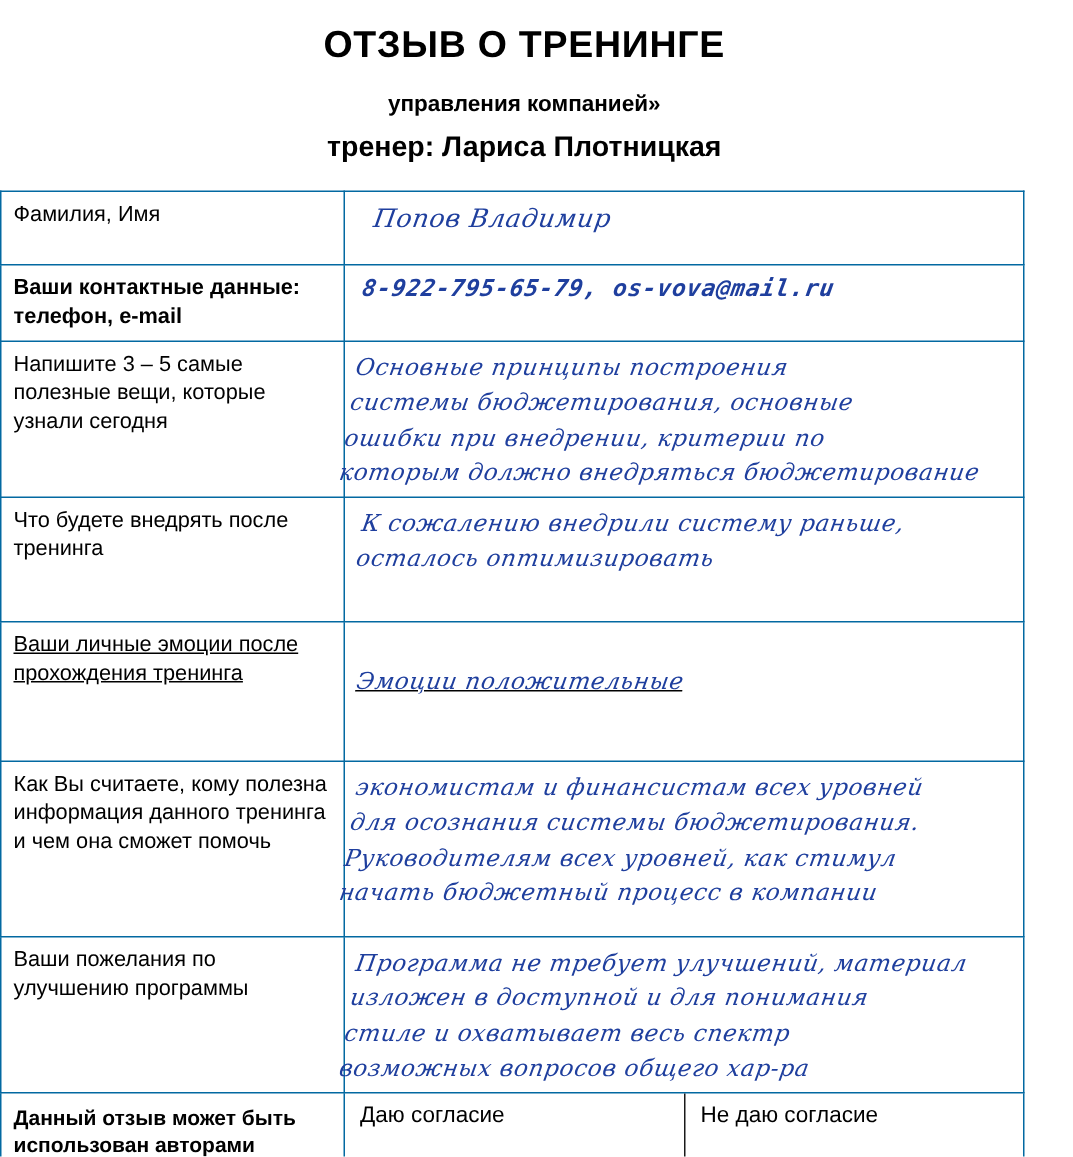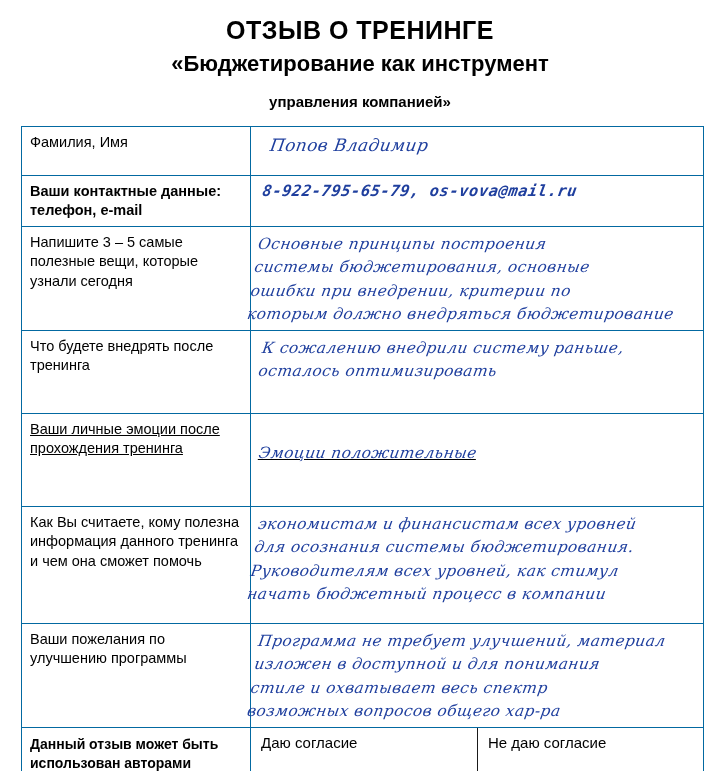--- a/index.html
+++ b/index.html
@@ -12,21 +12,21 @@
     background: #ffffff;
     font-family: "Liberation Sans", sans-serif;
     color: #000000;
     overflow: hidden;
   }
   .page {
     position: relative;
     width: 715px;
     height: 771px;
     box-sizing: border-box;
-    padding: 14px 16px 0 21px;
+    padding: 14px 16px 0 0;
   }
 
   
   .header {
     text-align: center;
     font-weight: bold;
     line-height: 1.28;
   }
   .header .line1 {
     font-size: 25px;
@@ -138,22 +138,22 @@
   }
   .row-consent td { height: 76px; }
 </style>
 </head>
 <body>
 
 <div class="page">
 
   <div class="header">
     <div class="line1">ОТЗЫВ О ТРЕНИНГЕ</div>
-    <div class="line2">«Бюджетирование как инструмент</div>
     <div class="line3">управления компанией»</div>
+    <div class="line4">тренер: Лариса Плотницкая</div>
   </div>
 
   <table class="form-table">
     <tbody>
 
       <tr class="row-name">
         <td class="label-cell">Фамилия, Имя</td>
         <td class="answer-cell">
           <div class="hw hw-block r1">Попов Владимир</div>
         </td>

